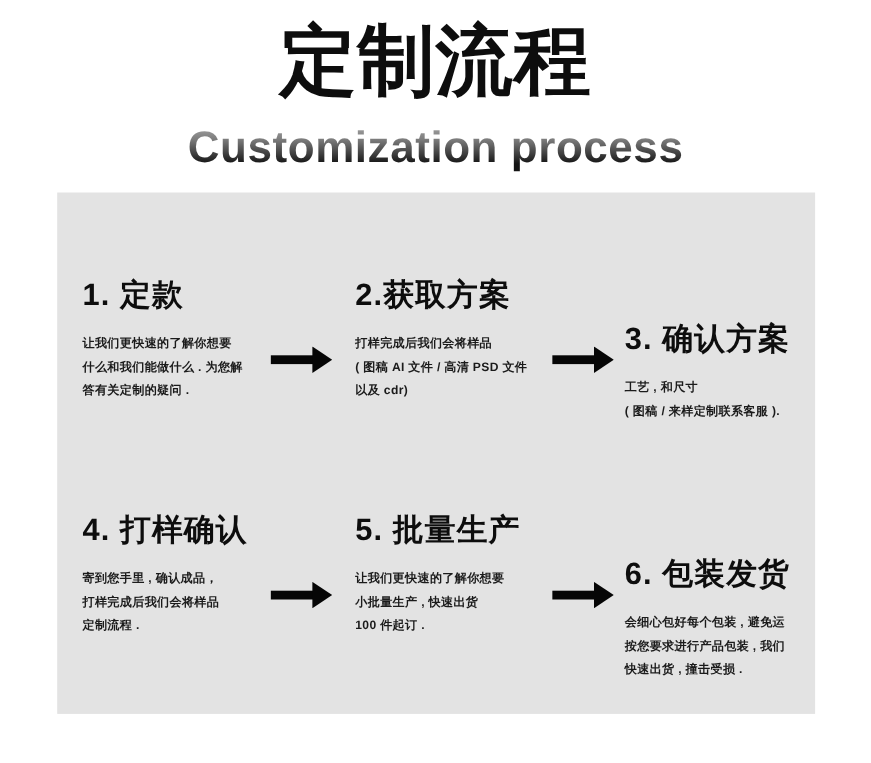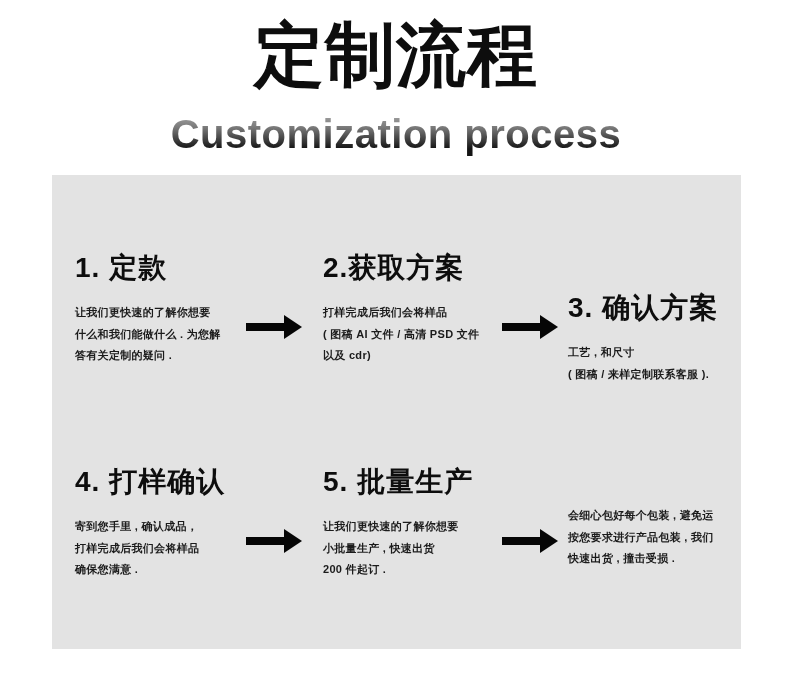--- a/index.html
+++ b/index.html
@@ -127,41 +127,42 @@
         <div class="line">工艺 , 和尺寸</div>
         <div class="line">( 图稿 / 来样定制联系客服 ).</div>
       </div>
     </div>
 
     <div class="row row-2">
       <div class="step col-1">
         <h2>4. 打样确认</h2>
         <div class="line">寄到您手里 , 确认成品，</div>
         <div class="line">打样完成后我们会将样品</div>
-        <div class="line">确保您满意 .</div>
+        <div class="line">定制流程 .</div>
       </div>
       <div class="arrow-cell arrow-cell-a">
         <svg width="56" height="24" viewBox="0 0 56 24" aria-hidden="true">
           <rect class="fill" x="0" y="8" width="40" height="8"></rect>
           <polygon class="fill" points="38,0 38,24 56,12"></polygon>
         </svg>
       </div>
       <div class="step col-2">
         <h2>5. 批量生产</h2>
         <div class="line">让我们更快速的了解你想要</div>
         <div class="line">小批量生产 , 快速出货</div>
-        <div class="line">200 件起订 .</div>
+        <div class="line">100 件起订 .</div>
       </div>
       <div class="arrow-cell arrow-cell-b">
         <svg width="56" height="24" viewBox="0 0 56 24" aria-hidden="true">
           <rect class="fill" x="0" y="8" width="40" height="8"></rect>
           <polygon class="fill" points="38,0 38,24 56,12"></polygon>
         </svg>
       </div>
       <div class="step col-3">
+        <h2>6. 包装发货</h2>
         <div class="line">会细心包好每个包装 , 避免运</div>
         <div class="line">按您要求进行产品包装 , 我们</div>
         <div class="line">快速出货 , 撞击受损 .</div>
       </div>
     </div>
 
   </section>
 </div>
 
 </body></html>

